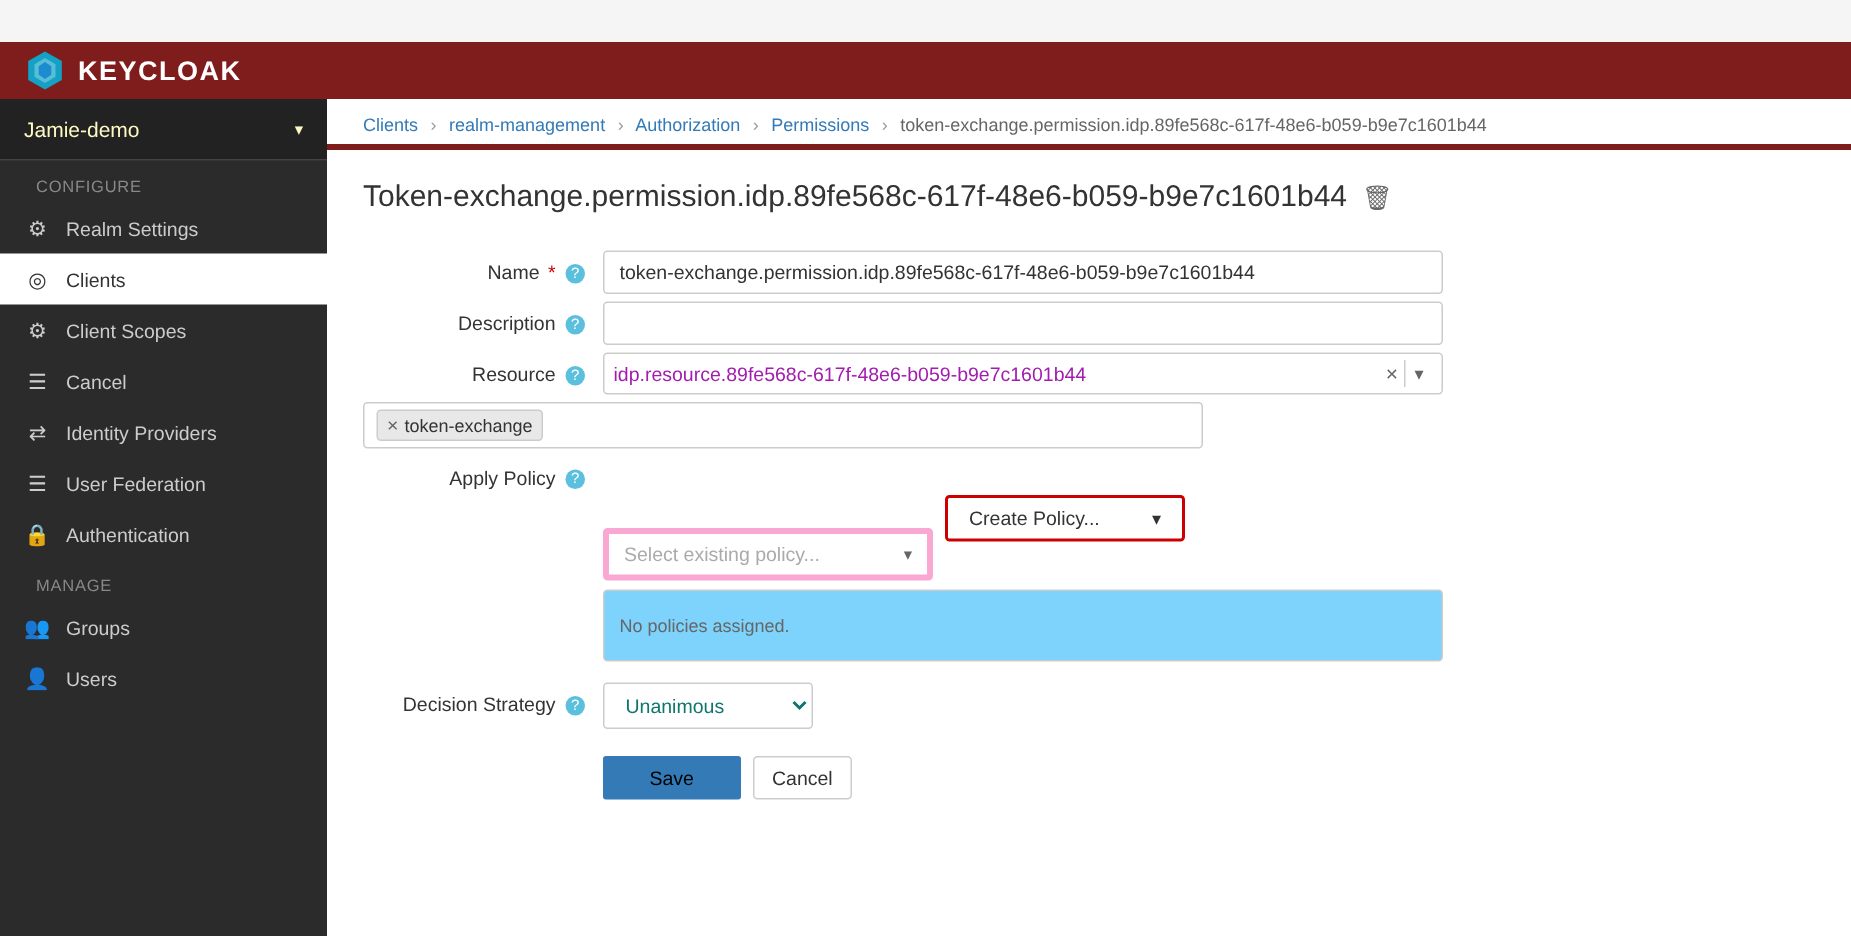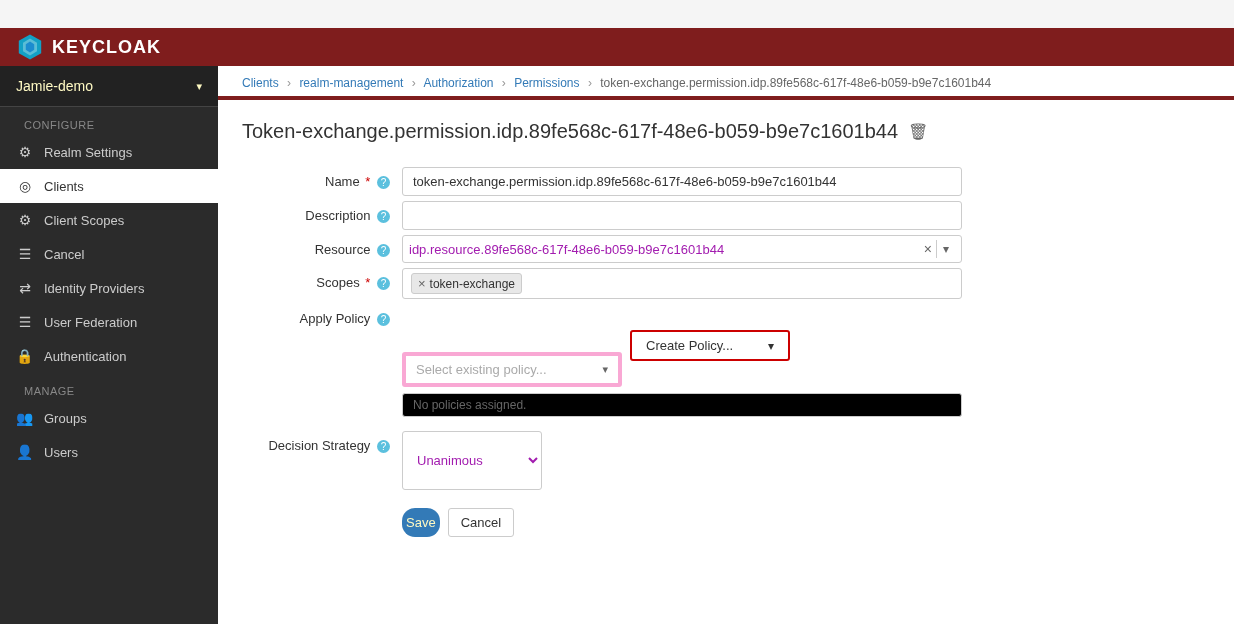--- a/index.html
+++ b/index.html
@@ -264,49 +264,49 @@
       justify-content: space-between;
     }
     .create-policy-btn .arr { font-size: 12px; }
 
     .no-policies {
       margin-top: 6px;
       font-size: 12px;
       color: #666;
       border: 1px solid #ccc;
       border-radius: 3px;
-      padding: 4px 10px;
+      padding: 16px 10px;
       max-width: 560px;
-      background: #000000;
+      background: #7dd3fc;
     }
 
     
     .decision-select {
-      padding: 20px 10px;
-      border: 1px solid #ccc;
-      border-radius: 3px;
-      font-size: 13px;
-      color: #a21caf;
+      padding: 6px 10px;
+      border: 1px solid #ccc;
+      border-radius: 3px;
+      font-size: 13px;
+      color: #0f766e;
       background: #fff;
       min-width: 140px;
     }
 
     
     .btn-row {
       margin-top: 18px;
       display: flex;
       gap: 8px;
       padding-left: 160px;
     }
     .btn-save {
-      padding: 6px 4px;
+      padding: 6px 31px;
       background: #337ab7;
-      color: #fef9c3;
+      color: #000000;
       border: none;
-      border-radius: 13px;
+      border-radius: 2px;
       font-size: 13px;
       cursor: pointer;
     }
     .btn-cancel {
       padding: 6px 12px;
       background: #fff;
       color: #333;
       border: 1px solid #ccc;
       border-radius: 3px;
       font-size: 13px;
@@ -430,25 +430,20 @@
           <div class="form-control">
             <div class="resource-field">
               <span class="resource-text">idp.resource.89fe568c-617f-48e6-b059-b9e7c1601b44</span>
               <span class="x-btn">×</span>
               <span class="dropdown-btn">▾</span>
             </div>
           </div>
         </div>
 
         <div class="form-row">
-          <div class="form-label">
-            <span>Scopes</span>
-            <span class="required">*</span>
-            <span class="info-icon">?</span>
-          </div>
           <div class="form-control">
             <div class="scopes-field">
               <span class="tag">
                 <span class="x">×</span>
                 <span>token-exchange</span>
               </span>
             </div>
           </div>
         </div>
 

